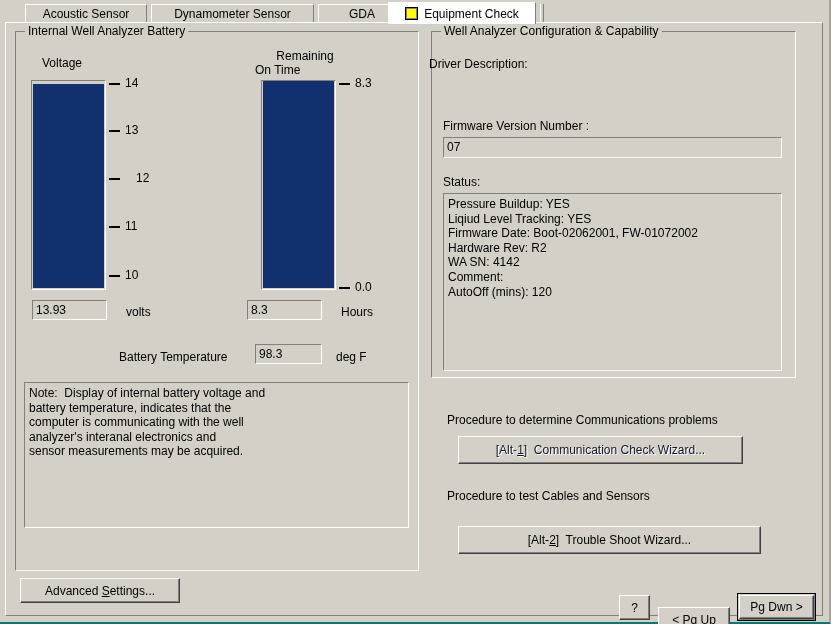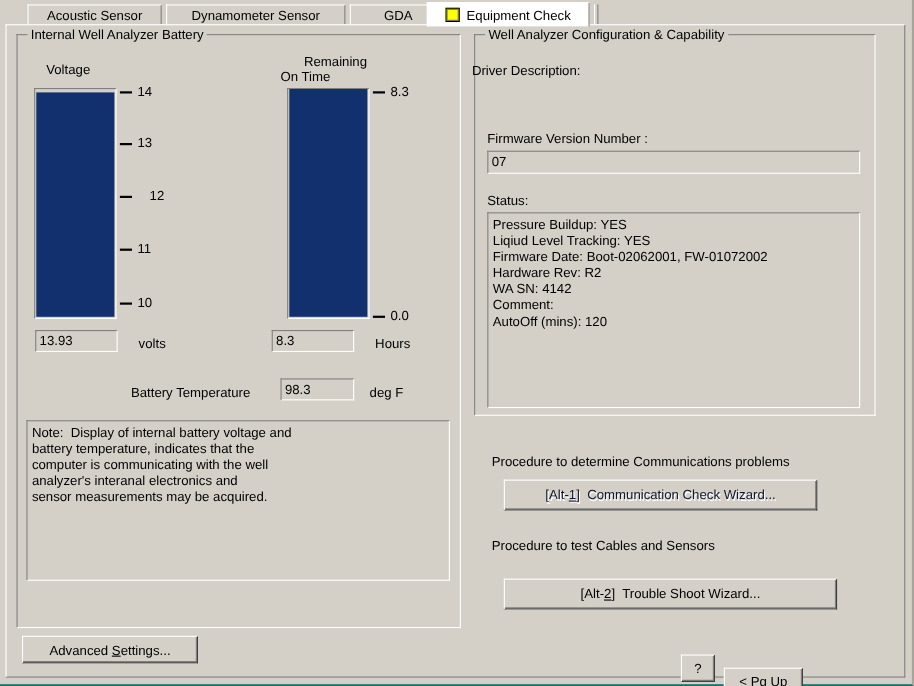--- a/index.html
+++ b/index.html
@@ -340,15 +340,19 @@
     </div>
 
     <div class="btn" style="left:613px; top:572px; width:31px; height:25px;">
       <span>?</span>
     </div>
 
     <div class="btn" style="left:652px; top:584px; width:72px; height:25px;">
       <span>&lt; Pg Up</span>
     </div>
 
+    <div class="btn default" style="left:731px; top:570px; width:79px; height:28px;">
+      <span class="btn-inner"></span>
+      <span>Pg Dwn &gt;</span>
+    </div>
 
   </div>
 </div>
 
 </body></html>

